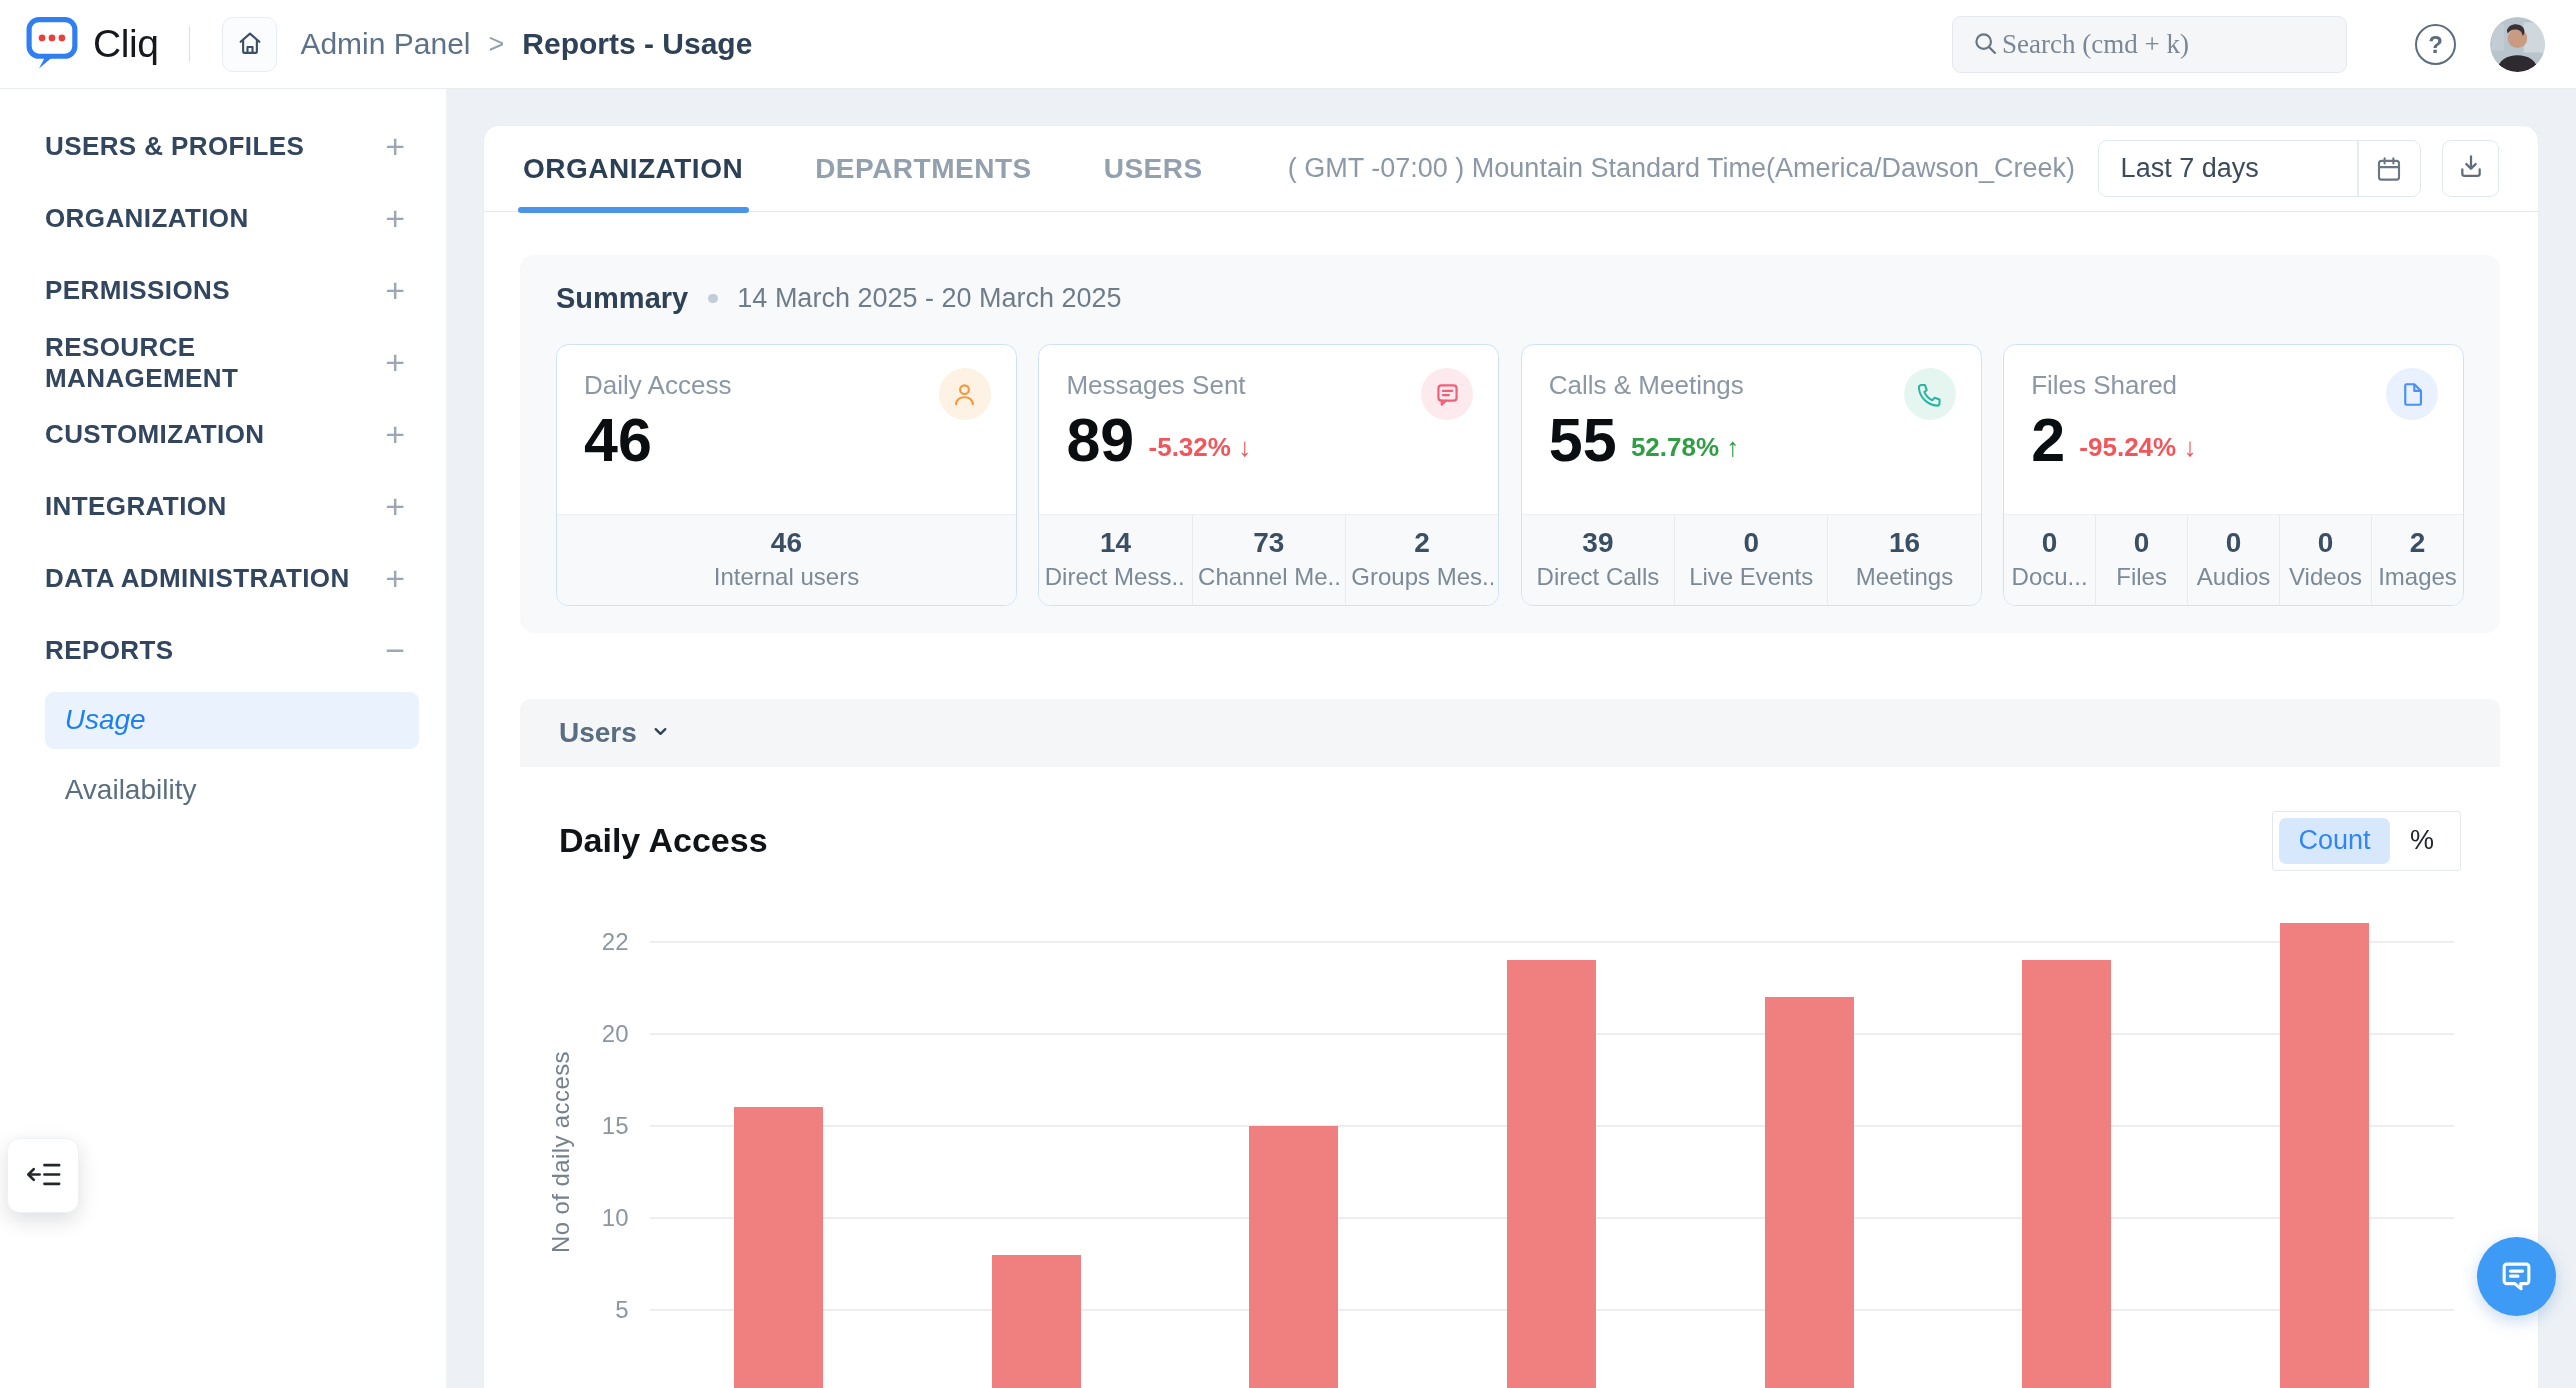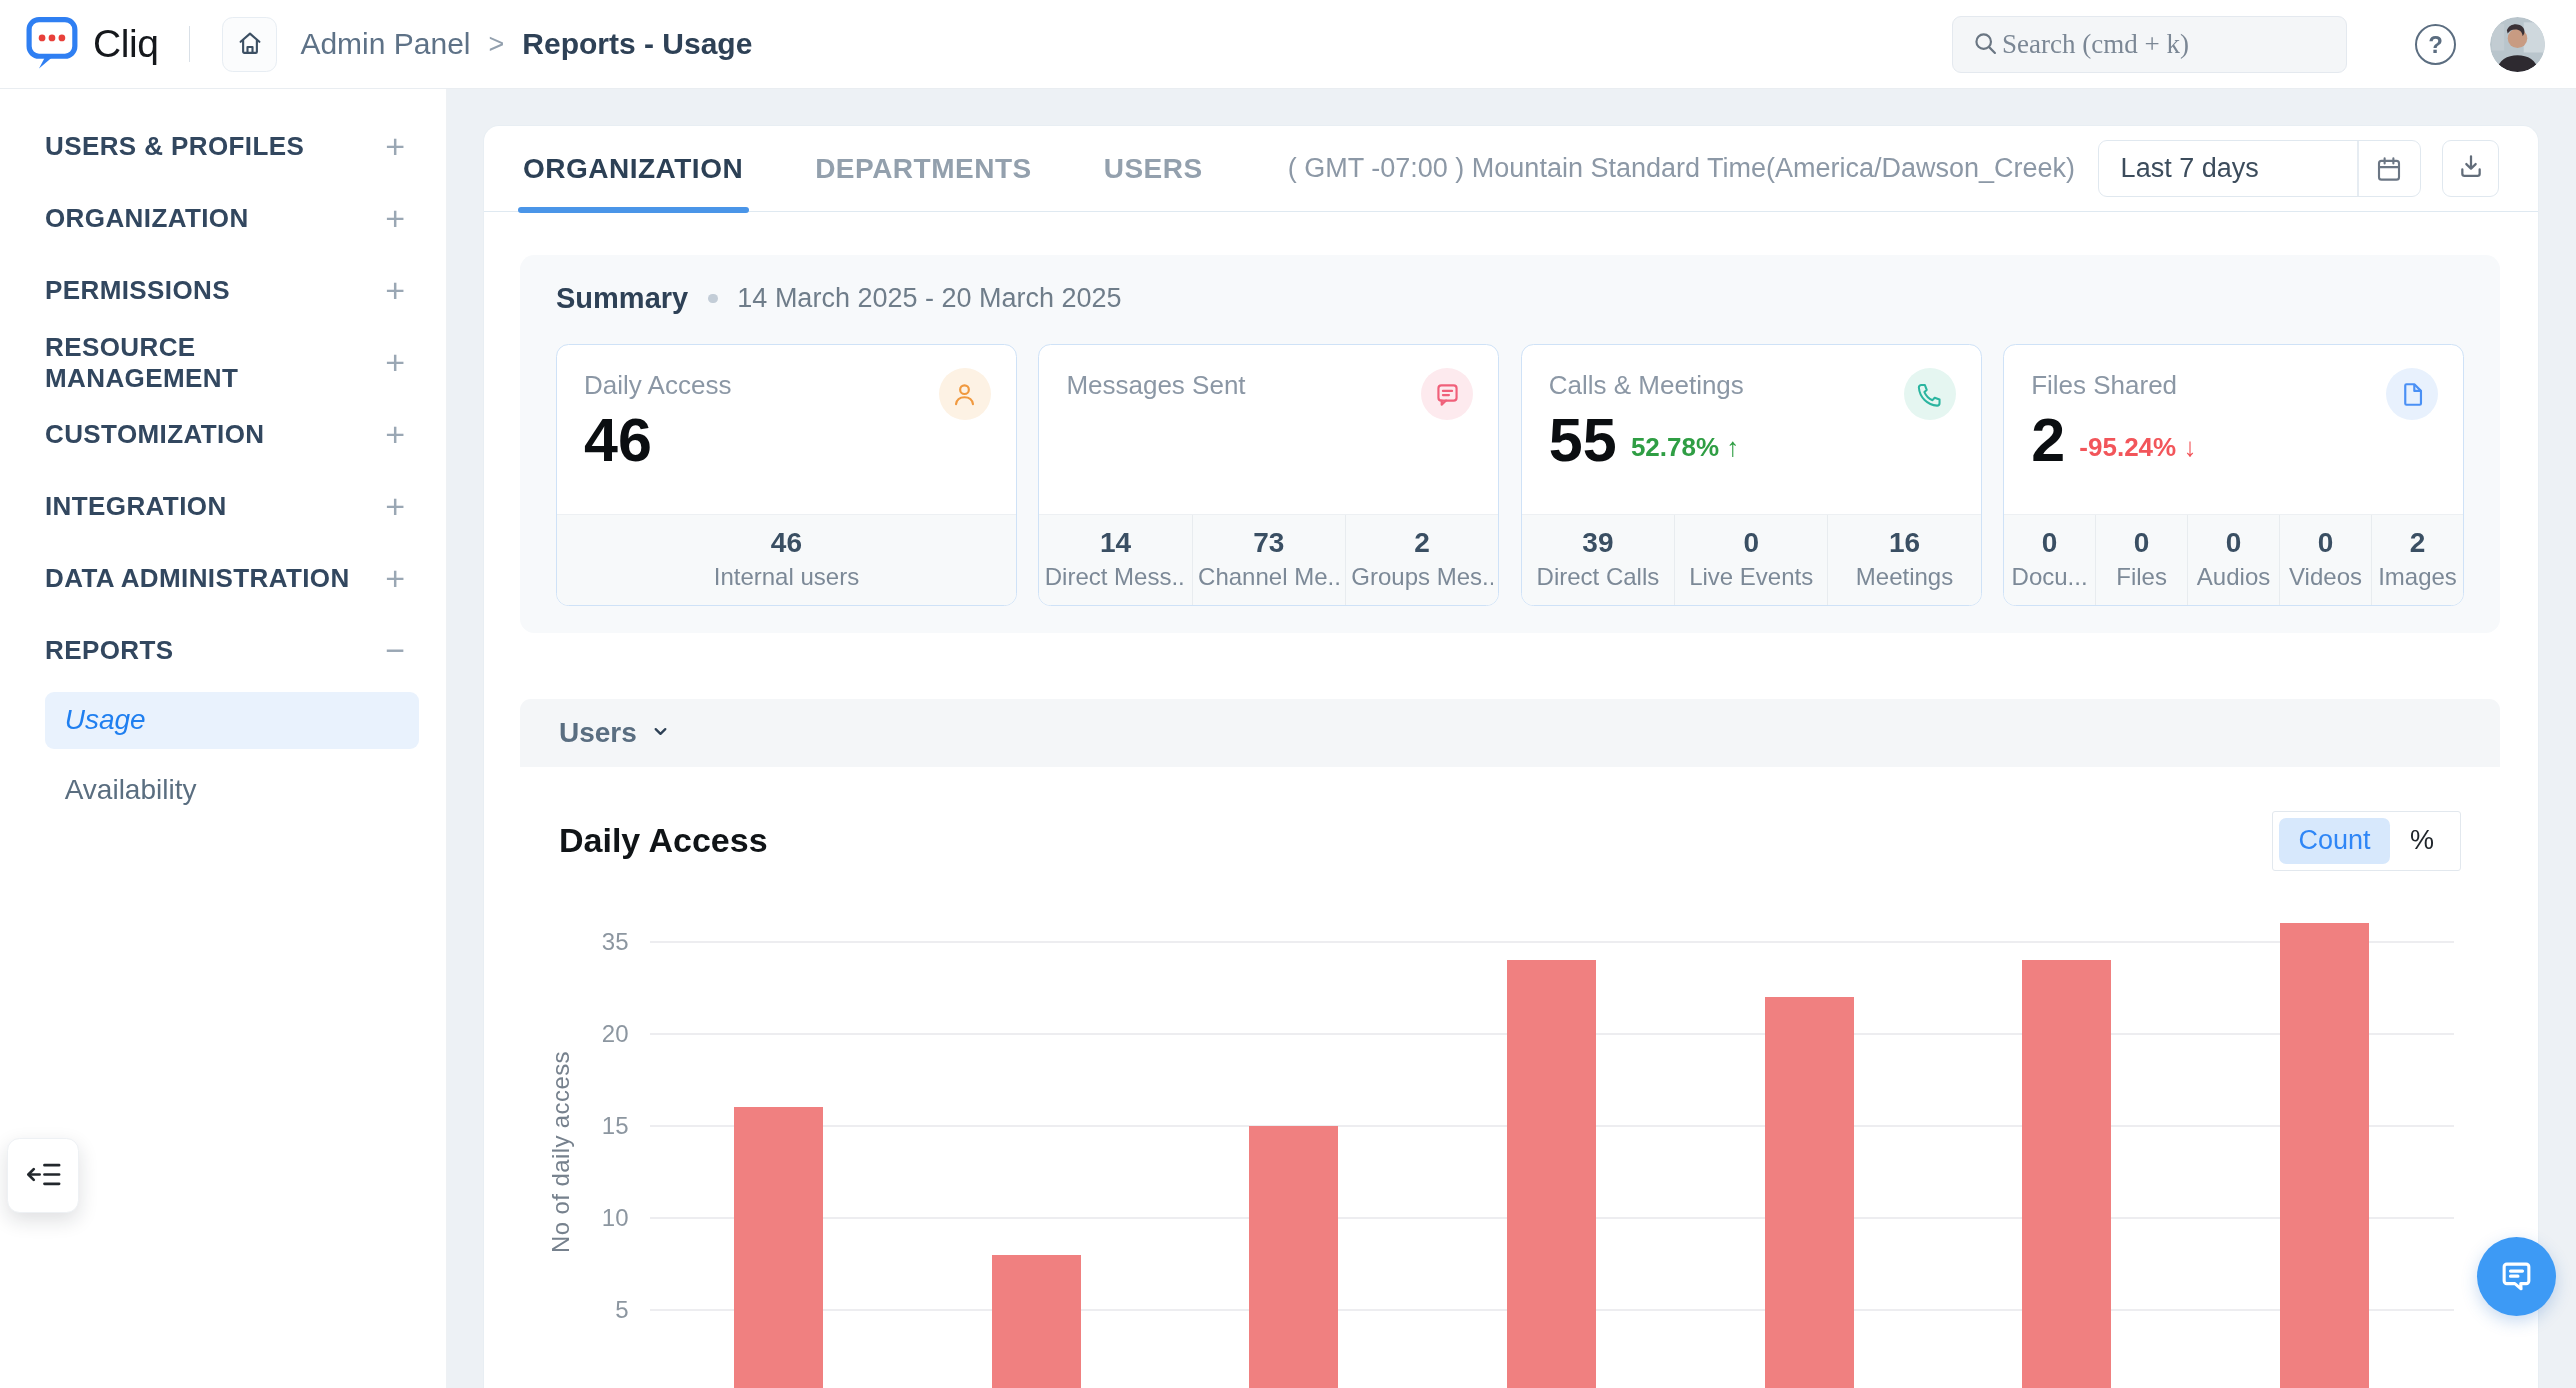--- a/index.html
+++ b/index.html
@@ -271,20 +271,24 @@
             <div class="stat-strip">
               <div class="stat-cell">
                 <div class="cell-value">46</div>
                 <div class="cell-label">Internal users</div>
               </div>
             </div>
           </div>
           <div class="stat-card">
             <div class="stat-top">
               <div class="stat-label">Messages Sent</div>
+              <div class="stat-value-row">
+                <div class="stat-value">89</div>
+                <div class="stat-delta down">-5.32% ↓</div>
+              </div>
               <div class="stat-icon" style="background: rgb(253, 234, 238); color: rgb(240, 96, 122);">
                 <svg viewBox="0 0 24 24" fill="none" stroke="currentColor" stroke-width="1.8" stroke-linejoin="round" stroke-linecap="round">
                   <rect x="4.5" y="4.5" width="15" height="12.5" rx="2.4"></rect>
                   <path d="M8.2 9h7.6M8.2 12.5h5"></path>
                   <path d="M7.2 17v3.4L10.8 17"></path>
                 </svg>
               </div>
             </div>
             <div class="stat-strip">
               <div class="stat-cell">
@@ -387,21 +391,21 @@
         <div class="plot" id="plot-root">
             <div class="gridline" style="top: 408px;"></div>
             <div class="ytick" style="top: 409px;">5</div>
             <div class="gridline" style="top: 316px;"></div>
             <div class="ytick" style="top: 317px;">10</div>
             <div class="gridline" style="top: 224px;"></div>
             <div class="ytick" style="top: 225px;">15</div>
             <div class="gridline" style="top: 132px;"></div>
             <div class="ytick" style="top: 133px;">20</div>
             <div class="gridline" style="top: 40px;"></div>
-            <div class="ytick" style="top: 41px;">35</div>
+            <div class="ytick" style="top: 41px;">22</div>
             <div class="ytitle">No of daily access</div>
             <div class="bar" style="left: calc(7.14286% - 45px); height: 295px; background: rgb(240, 128, 128);"></div>
             <div class="bar" style="left: calc(21.4286% - 45px); height: 147px; background: rgb(240, 128, 128);"></div>
             <div class="bar" style="left: calc(35.7143% - 45px); height: 276px; background: rgb(240, 128, 128);"></div>
             <div class="bar" style="left: calc(50% - 45px); height: 442px; background: rgb(240, 128, 128);"></div>
             <div class="bar" style="left: calc(64.2857% - 45px); height: 405px; background: rgb(240, 128, 128);"></div>
             <div class="bar" style="left: calc(78.5714% - 45px); height: 442px; background: rgb(240, 128, 128);"></div>
             <div class="bar" style="left: calc(92.8571% - 45px); height: 479px; background: rgb(240, 128, 128);"></div>
           </div>
       </div>

